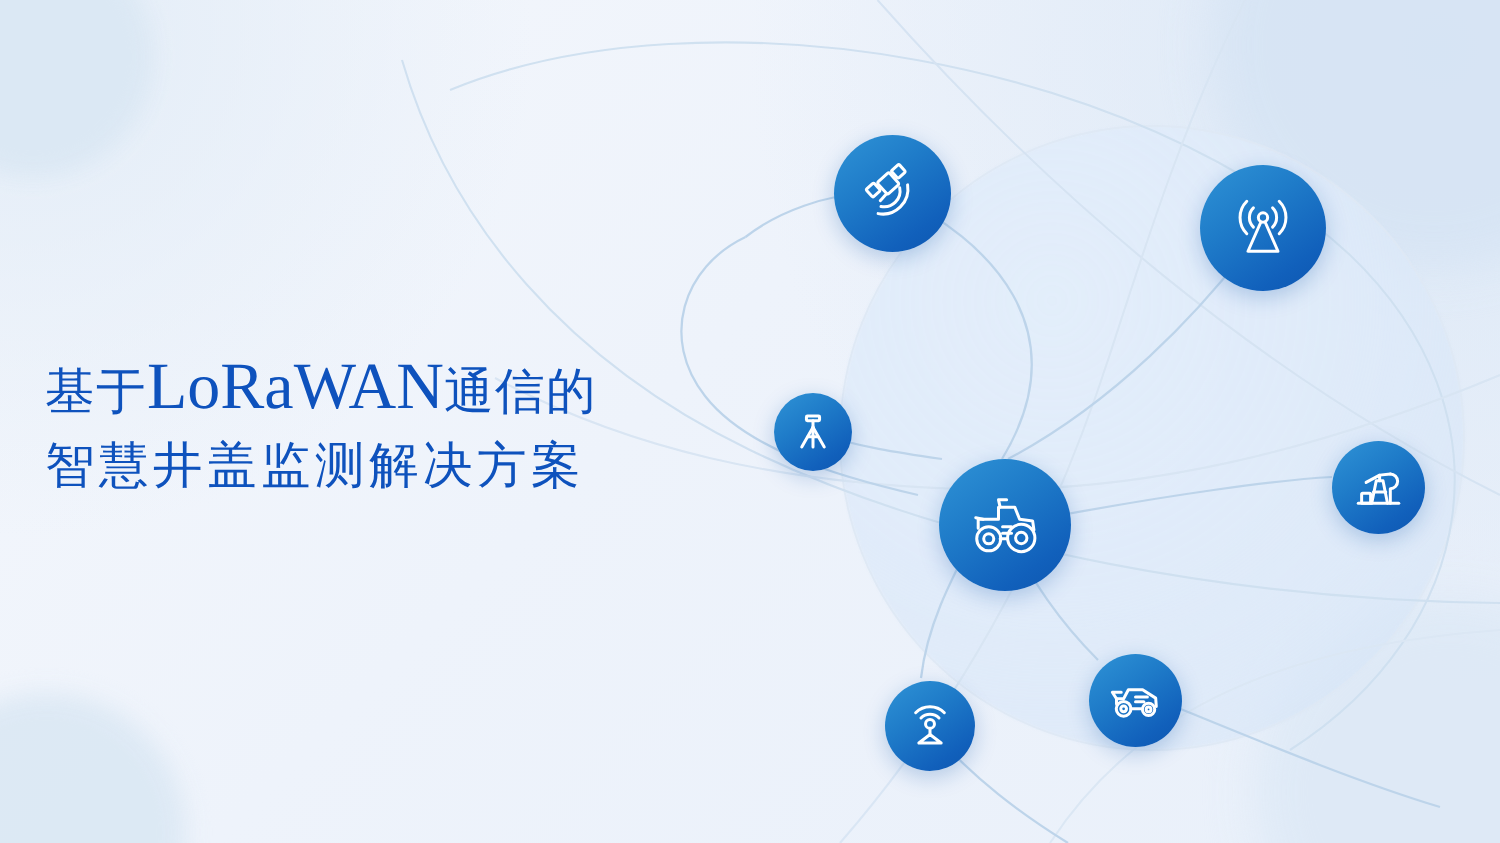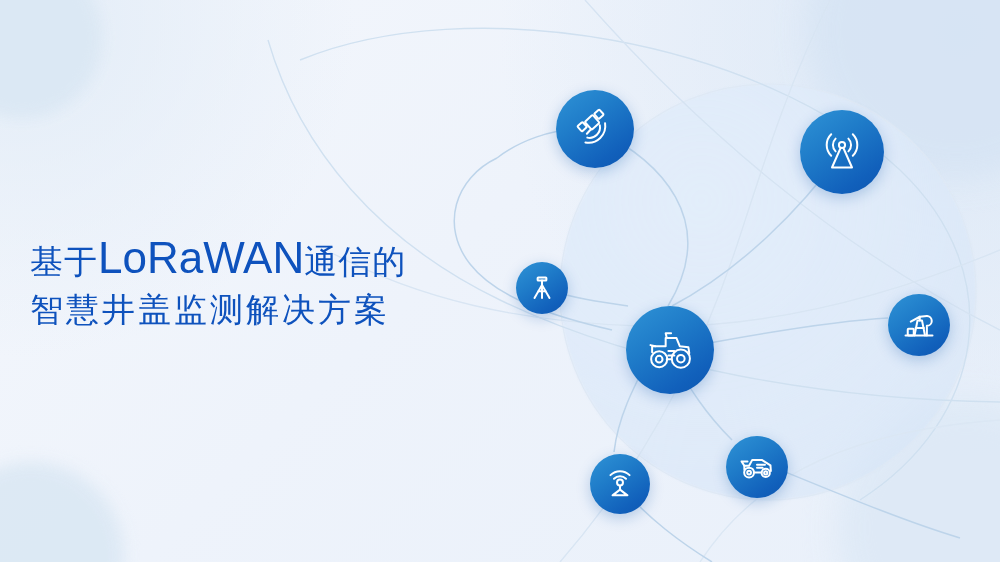--- a/index.html
+++ b/index.html
@@ -88,21 +88,21 @@
     line-height: 1.36;
     white-space: nowrap;
   }
   .title-line .cn {
     font-family: "Liberation Sans", "DejaVu Sans", sans-serif;
     font-size: 33px;
     font-weight: 500;
     letter-spacing: 1px;
   }
   .title-line .en {
-    font-family: Liberation Sans, sans-serif;
+    font-family: Liberation Serif, serif;
     font-size: 44px;
     font-weight: 400;
     letter-spacing: 0px;
   }
   .title-line.l2 .cn { letter-spacing: 3px; }
 
   
   .node {
     position: absolute;
     border-radius: 50%;

